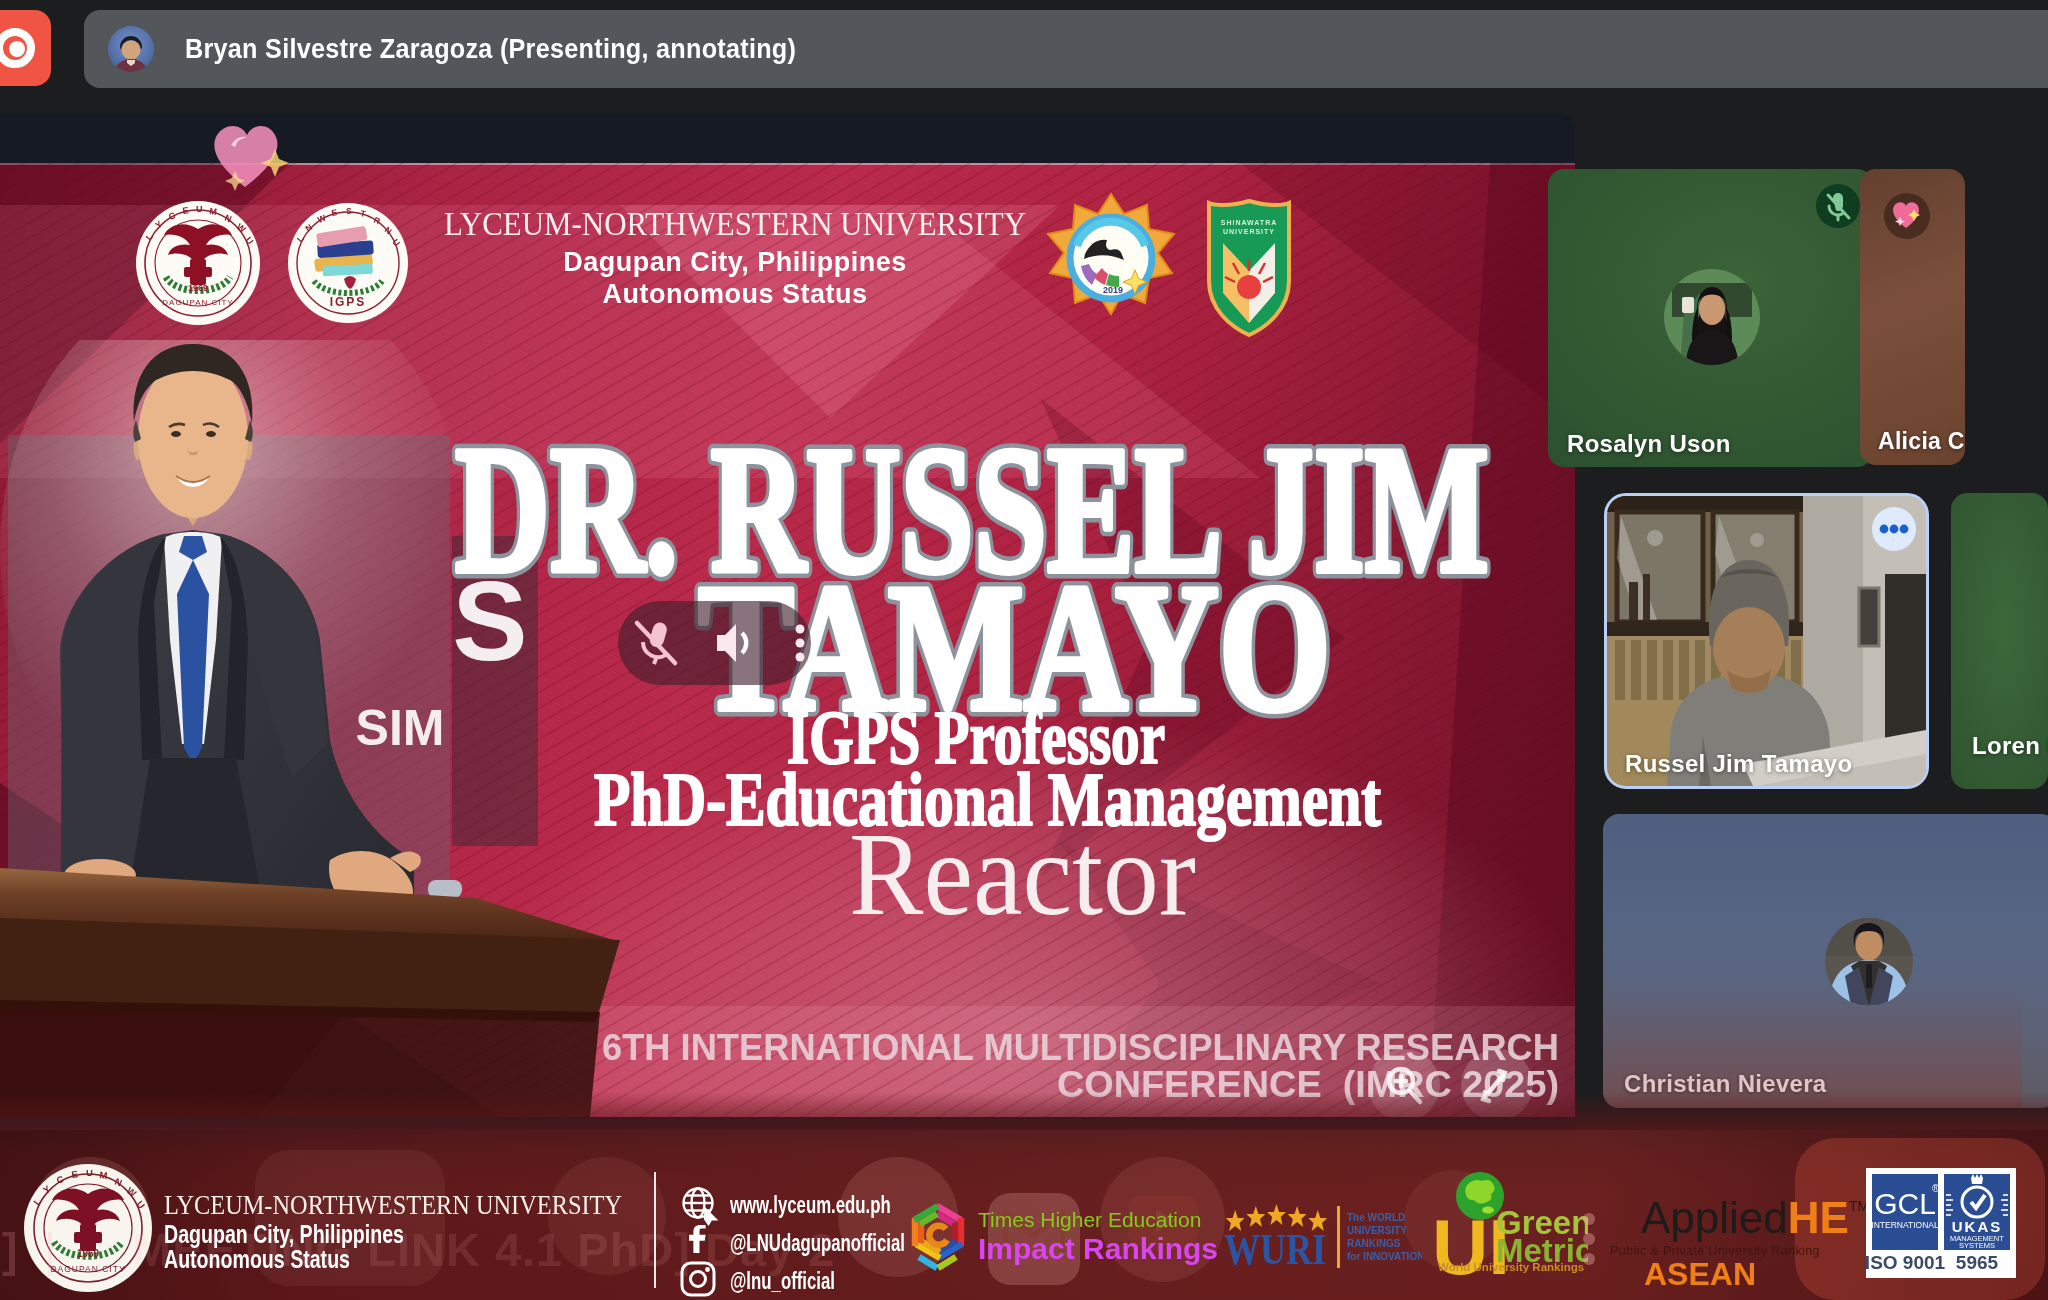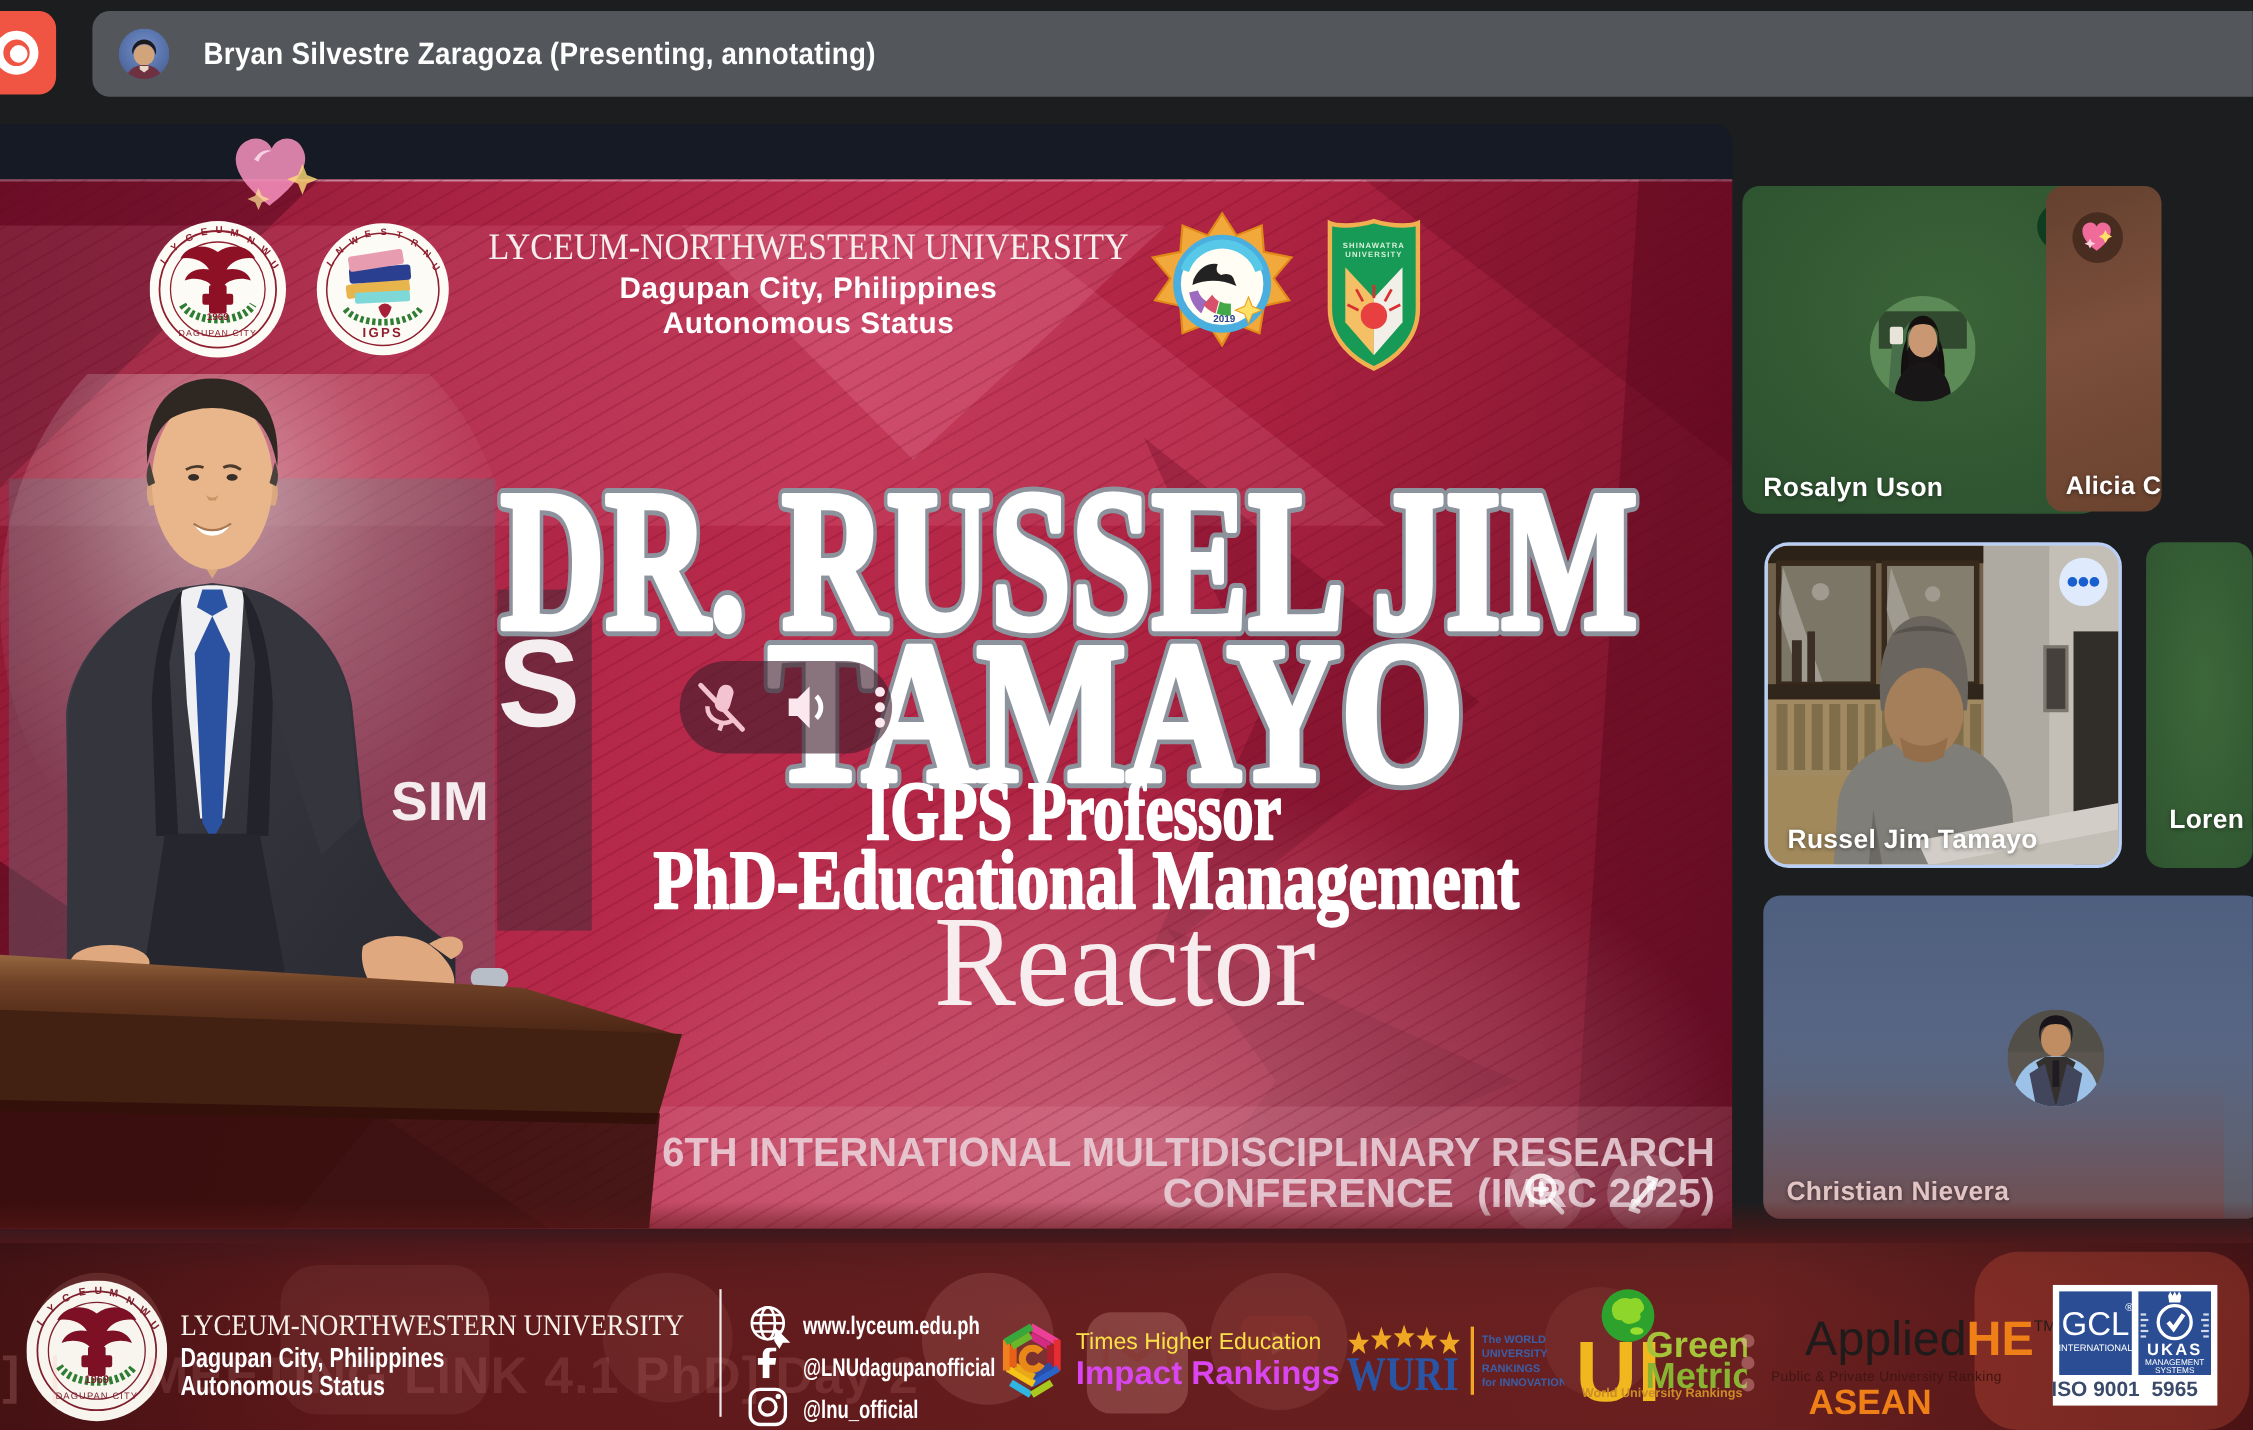--- a/index.html
+++ b/index.html
@@ -9,21 +9,21 @@
 #recdot{left:9px;top:41px;width:16px;height:16px;background:#fff;border-radius:50%}
 #namepill{left:84px;top:10px;width:1980px;height:78px;background:#53575c;border-radius:16px}
 #avatar{left:108px;top:26px;width:46px;height:46px;border-radius:50%;overflow:hidden}
 #topname{left:185px;top:33px;color:#fff;font-size:28px;font-weight:bold;letter-spacing:.3px;transform:scaleX(.9);transform-origin:left}
 
 #ptile{left:-30px;top:113px;width:1605px;height:1054px;background:#151a24;border-radius:18px;overflow:hidden}
 #slide{position:absolute;left:30px;top:50px;width:1575px;height:954px;overflow:hidden;background:linear-gradient(108deg,#871730 0%,#a82343 22%,#b92a4b 45%,#ae2342 62%,#891832 82%,#6f1128 100%)}
 
 
 .vtile{border-radius:16px;overflow:hidden}
-#t-ros{left:1584px;top:169px;width:325px;height:298px;background:radial-gradient(135% 125% at 58% 38%,#3b6338 0%,#2e5330 55%,#254828 100%)}
+#t-ros{left:1548px;top:169px;width:325px;height:298px;background:radial-gradient(135% 125% at 58% 38%,#3b6338 0%,#2e5330 55%,#254828 100%)}
 #t-ali{left:1860px;top:169px;width:105px;height:296px;background:linear-gradient(160deg,#64402f 0%,#7b4f3b 45%,#6a432f 100%)}
 #t-rus{left:1604px;top:493px;width:325px;height:296px;border:3px solid #b9cff6;box-sizing:border-box;border-radius:22px;background:#c9c4bc}
 #t-lor{left:1951px;top:493px;width:97px;height:296px;background:radial-gradient(135% 125% at 55% 45%,#3c683a 0%,#2f5430 60%,#264929 100%)}
 #t-chr{left:1603px;top:814px;width:454px;height:294px;background:linear-gradient(180deg,#4e5f7f 0%,#586684 45%,#5d6275 75%,#5e5a62 100%)}
 .vname{color:#fff;font-size:24px;font-weight:bold;white-space:nowrap;letter-spacing:.3px;text-shadow:0 1px 4px rgba(0,0,0,.45)}
 .badge{border-radius:50%}
 
 #footer{left:0;top:1092px;width:2048px;height:208px;
  background:linear-gradient(180deg,rgba(88,22,24,0) 0%,rgba(88,22,24,.38) 8%,rgba(90,23,25,.78) 18%,rgba(92,24,26,.95) 30%,#5e191b 48%,#5c1719 100%)}
 #footer2{left:0;top:1130px;width:2048px;height:170px;background:linear-gradient(90deg,rgba(35,8,10,.40) 0%,rgba(35,8,10,0) 15%,rgba(150,60,50,.18) 55%,rgba(150,60,50,.22) 78%,rgba(35,8,10,.30) 100%)}
@@ -504,21 +504,21 @@
     <path d="M49 22 L49 42" stroke="#b01e28"></path>
     <path d="M50 40 L33 50" stroke="#2a4ea8"></path>
     <path d="M34 51 L17 41" stroke="#e8a818"></path>
     <path d="M15 42 L15 22" stroke="#e86018"></path>
     <path d="M14 23 L31 13" stroke="#68b82a"></path>
     <path d="M31 67 L13 56" stroke="#30b4e0"></path>
     <path d="M50 56 L32 67" stroke="#a8c820"></path>
   </g>
   <path d="M40 28 a9.5 9.5 0 1 0 1 11" stroke="#e88818" stroke-width="6.5" fill="none"></path>
 </svg>
-<div class="abs" style="left:978px;top:1208px;font-size:21px;color:#fde047">Times Higher Education</div>
+<div class="abs" style="left:978px;top:1208px;font-size:21px;color:#84cc16">Times Higher Education</div>
 <div class="abs" style="left:978px;top:1232px;font-size:30px;font-weight:bold;color:#d946ef;letter-spacing:0">Impact Rankings</div>
 
 <svg class="abs" style="left:1222px;top:1204px" width="200" height="70" viewBox="0 0 200 70">
   <g fill="#f0a824" transform="translate(2 0) scale(0.86 1)">
     <polygon points="10,14 13,6 16,14 24,14 18,19 20,27 13,22 6,27 8,19 2,14"></polygon>
     <polygon points="34,10 37,2 40,10 48,10 42,15 44,23 37,18 30,23 32,15 26,10"></polygon>
     <polygon points="58,8 61,0 64,8 72,8 66,13 68,21 61,16 54,21 56,13 50,8"></polygon>
     <polygon points="82,10 85,2 88,10 96,10 90,15 92,23 85,18 78,23 80,15 74,10"></polygon>
     <polygon points="106,14 109,6 112,14 120,14 114,19 116,27 109,22 102,27 104,19 98,14"></polygon>
   </g>

